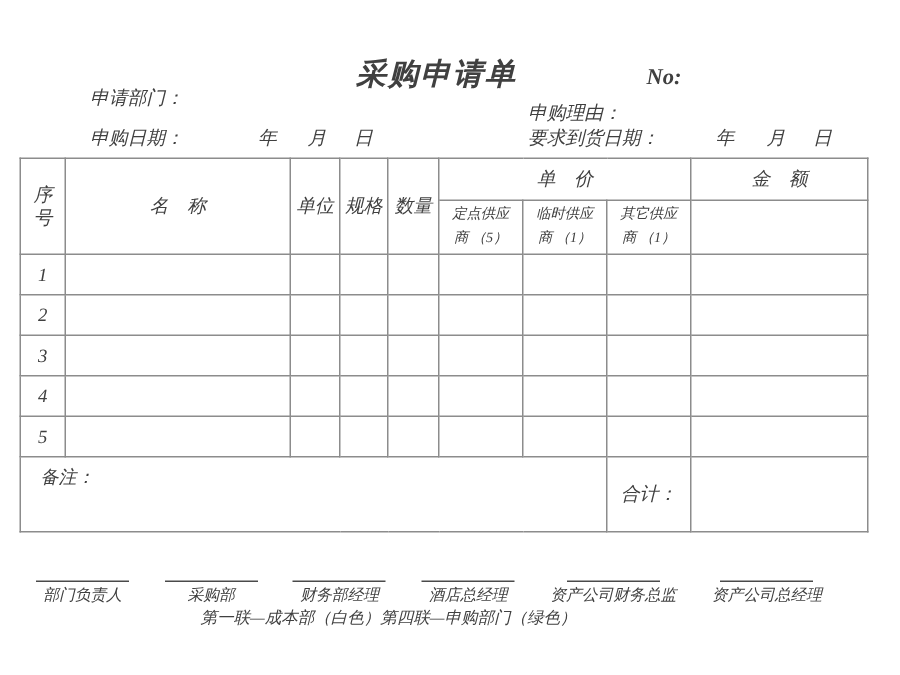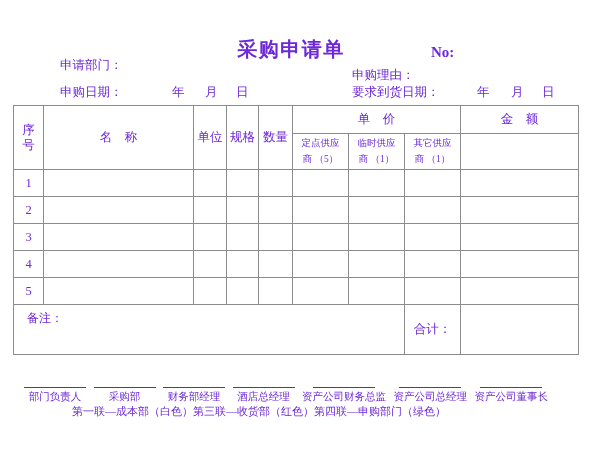--- a/index.html
+++ b/index.html
@@ -1,20 +1,21 @@
 <!DOCTYPE html>
 <html><head>
 <meta charset="utf-8">
 <style>
   * { margin:0; padding:0; box-sizing:border-box; }
   html,body { background:#ffffff; }
   .page {
     position:relative; width:600px; height:450px; background:#ffffff;
-    font-family:"Liberation Serif","DejaVu Serif",serif; color:#6d28d9;
+    font-family:"Liberation Serif","DejaVu Serif",serif; color:#404040;
     overflow:hidden;
+    font-style:italic;
   }
   .abs { position:absolute;text-align:right; }
   .title {
     top:36px; left:0; width:600px; text-align:center;
     font-family:"DejaVu Sans","Liberation Sans",sans-serif;
     font-weight:bold; font-size:20px; letter-spacing:1.5px;
     transform:translateX(-9px);
   }
   .no-label { left:431px; top:44px; font-size:15px; font-weight:bold; }
   .meta { font-size:12.5px; line-height:15px; white-space:nowrap; }
@@ -184,25 +185,20 @@
       <span class="sig-label">酒店总经理</span>
     </div>
     <div class="sig">
       <span class="sig-line"></span>
       <span class="sig-label">资产公司财务总监</span>
     </div>
     <div class="sig">
       <span class="sig-line"></span>
       <span class="sig-label">资产公司总经理</span>
     </div>
-    <div class="sig">
-      <span class="sig-line"></span>
-      <span class="sig-label">资产公司董事长</span>
-    </div>
   </div>
 
   <div class="copies">
     <span class="copy-item">第一联—成本部（白色）</span>
-    <span class="copy-item">第三联—收货部（红色）</span>
     <span class="copy-item">第四联—申购部门（绿色）</span>
   </div>
 
 </div>
 
 </body></html>

